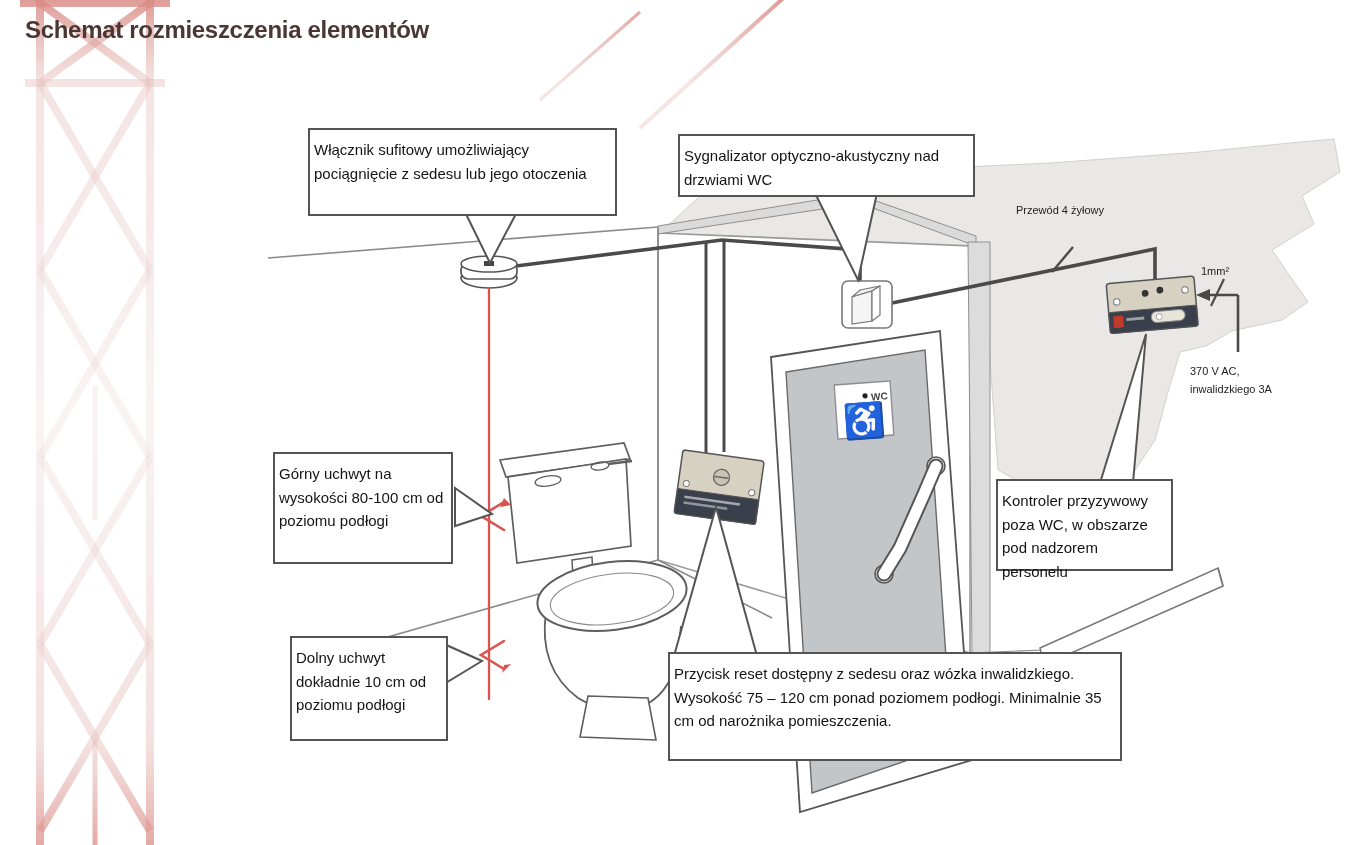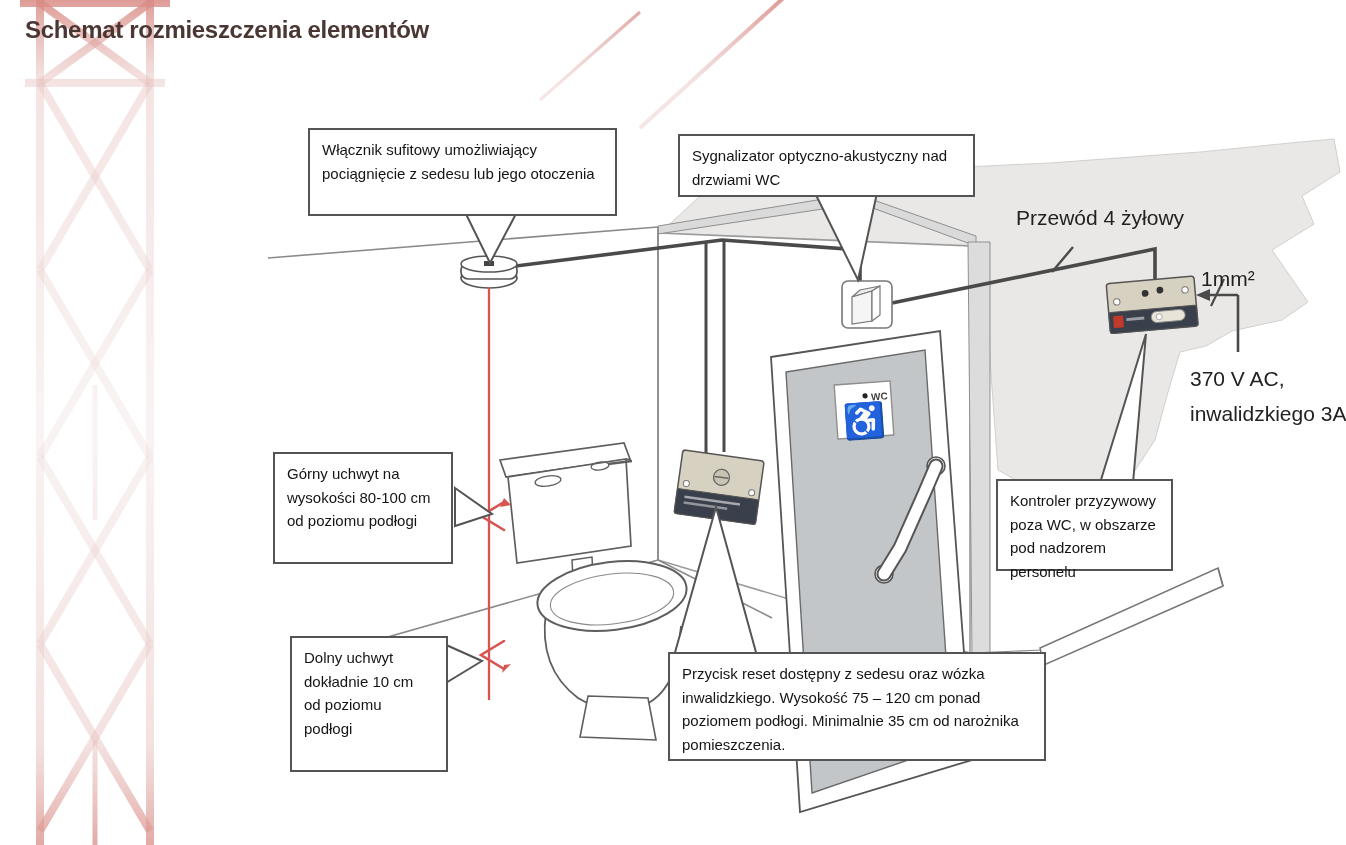--- a/index.html
+++ b/index.html
@@ -6,34 +6,34 @@
   body{font-family:"Liberation Sans", sans-serif;}
   #stage{position:relative;width:1346px;height:845px;overflow:hidden;background:#fff;}
   #drawing{position:absolute;left:0;top:0;}
   .page-title{
     position:absolute;left:25px;top:16px;
     font-size:24px;font-weight:700;color:#4a3733;letter-spacing:-0.3px;
   }
   .callout{
     position:absolute;box-sizing:border-box;
     background:#ffffff;border:2px solid #545454;
-    padding:8px 12px;
+    padding:8px 4px;
     font-size:15px;line-height:1.58;color:#141414;
   }
   .free-label{
-    position:absolute;font-size:21px;color:#222;font-weight:500;line-height:1.65;
+    position:absolute;font-size:11px;color:#222;font-weight:500;line-height:1.65;
     white-space:nowrap;
   }
   
   #co-switch{left:308px;top:128px;width:309px;height:88px;}
   #co-signal{left:678px;top:134px;width:297px;height:63px;}
   #co-upper{left:273px;top:452px;width:180px;height:112px;}
-  #co-lower{left:290px;top:636px;width:158px;height:136px;}
+  #co-lower{left:290px;top:636px;width:158px;height:105px;}
   #co-controller{left:996px;top:479px;width:177px;height:92px;}
-  #co-reset{left:668px;top:652px;width:378px;height:109px;}
+  #co-reset{left:668px;top:652px;width:454px;height:109px;}
   #lb-cable{left:1016px;top:201px;}
   #lb-mm{left:1201px;top:262px;}
   #lb-power{left:1190px;top:362px;}
 </style>
 </head>
 <body>
 
 <div id="stage">
 
   <svg id="drawing" width="1346" height="845" viewBox="0 0 1346 845">

